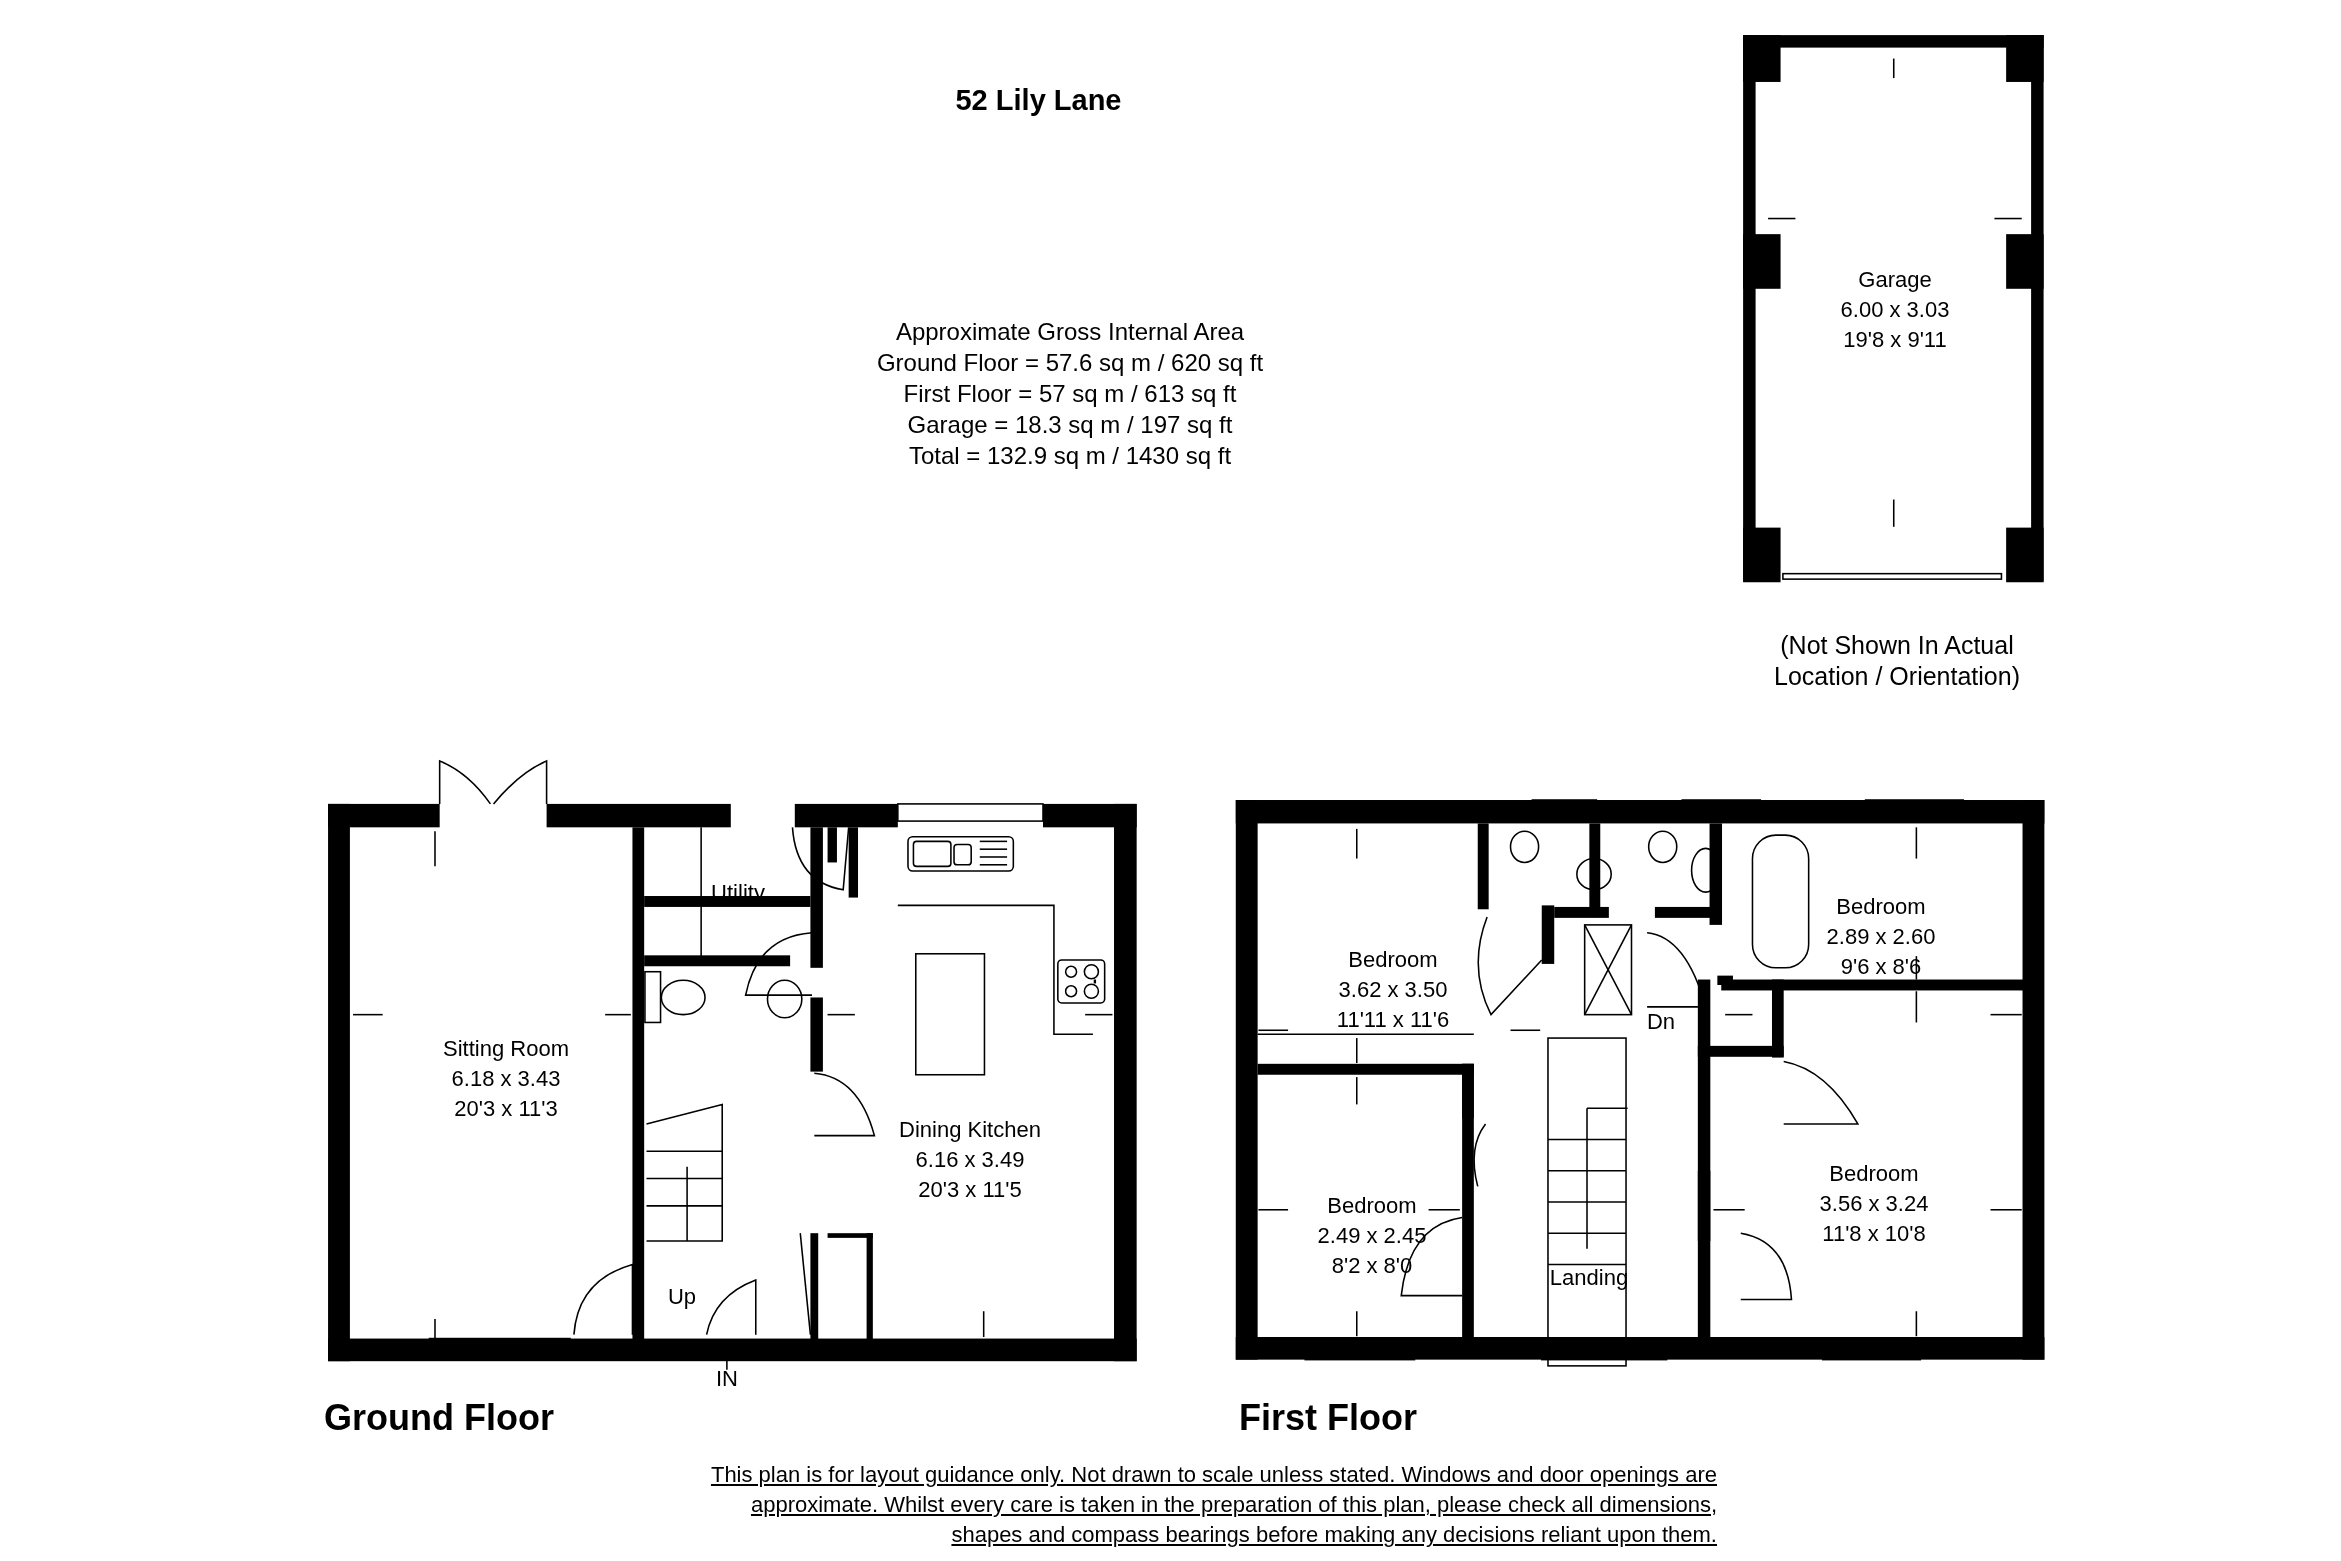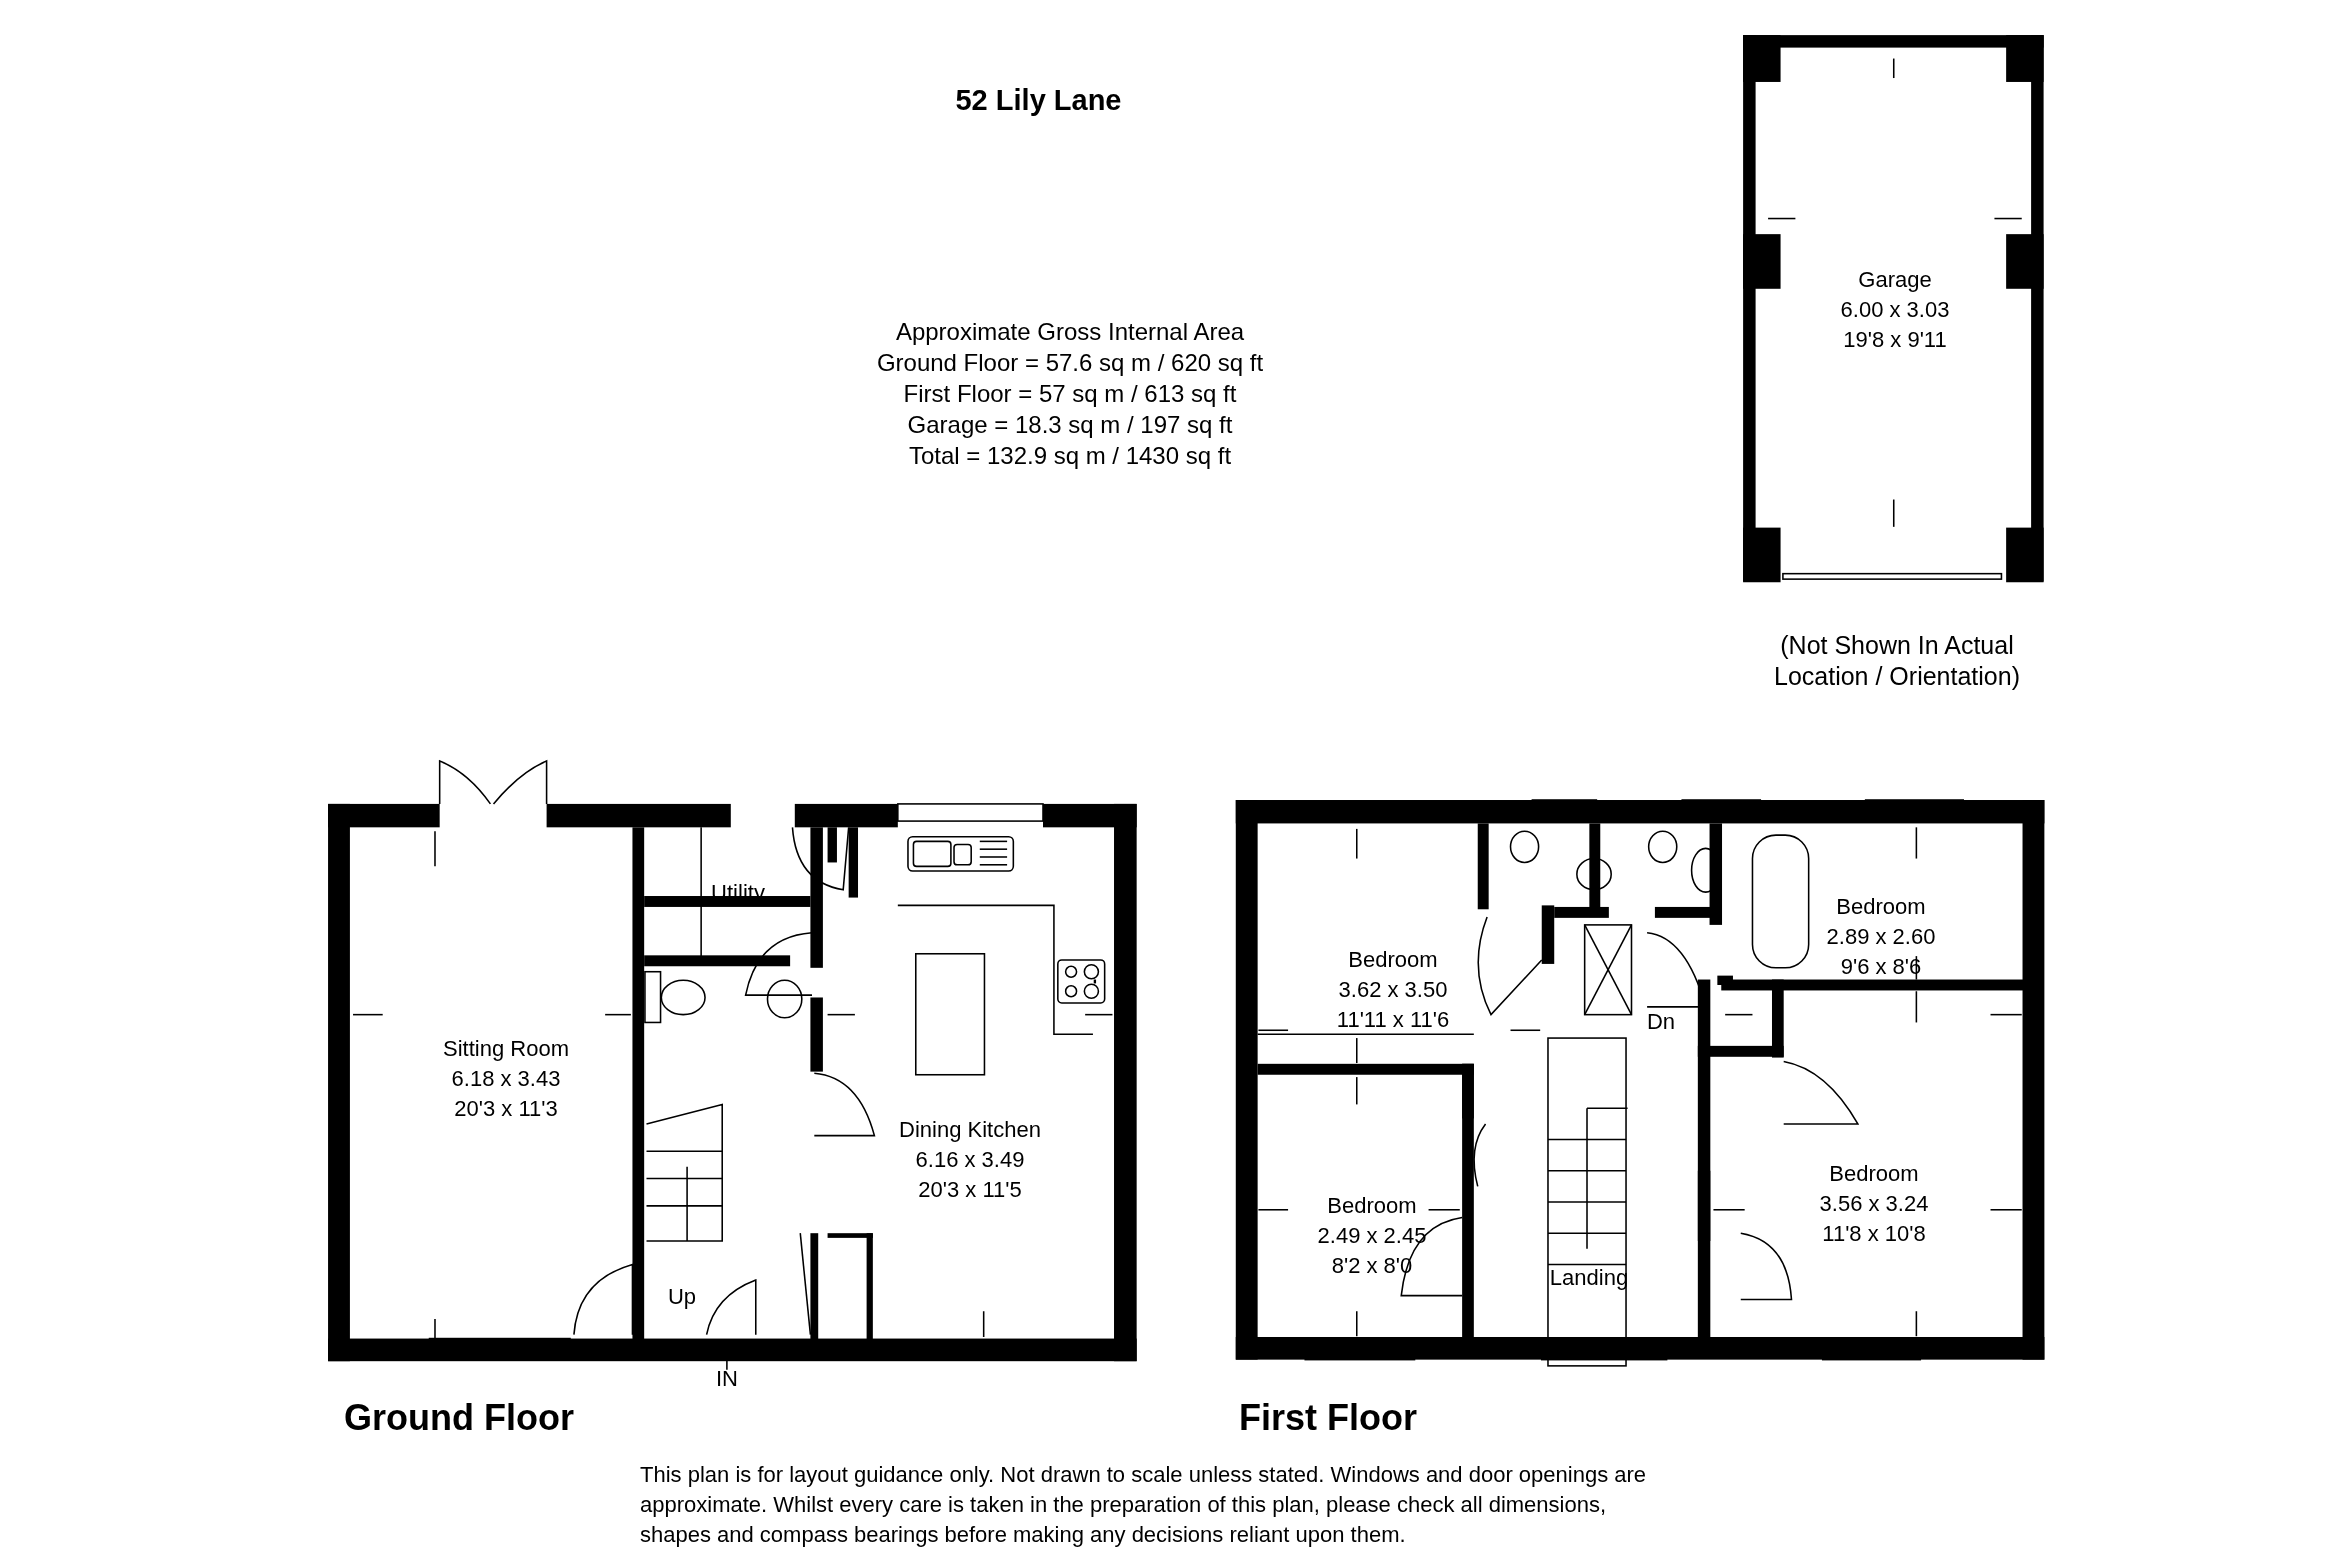--- a/index.html
+++ b/index.html
@@ -2,21 +2,21 @@
 <html style="font-size:12.5px"><head>
 <meta charset="utf-8">
 <style>
   html,body{margin:0;padding:0;background:#ffffff;}
   body{width:2342px;height:1561px;position:relative;overflow:hidden;font-family:"Liberation Sans",sans-serif;color:#000;}
   .abs{position:absolute;}
   .title{left:0;width:2077px;top:84px;text-align:center;font-weight:bold;font-size:29px;}
   .area{left:859px;top:316px;width:422px;text-align:center;font-size:24px;line-height:31px;}
   .note{left:1702px;top:630px;width:390px;text-align:center;font-size:25px;line-height:31px;}
   .floor-label{font-weight:bold;font-size:36px;}
-  .disclaimer{left:640px;top:1460px;width:1077px;text-align:left;font-size:22px;line-height:30px;}
+  .disclaimer{left:640px;top:1460px;width:1077px;text-align:right;font-size:22px;line-height:30px;text-decoration:underline;}
   svg{position:absolute;left:0;top:0;}
   .room-label{position:absolute;text-align:center;font-size:22px;line-height:30px;white-space:nowrap;transform:translateX(-50%);}
   .small-label{position:absolute;font-size:22px;transform:translateX(-50%);white-space:nowrap;}
 </style>
 </head>
 <body>
 
 <div class="abs title">52 Lily Lane</div>
 
 <div class="abs area">
@@ -222,21 +222,21 @@
   <div>20'3 x 11'3</div>
 </div>
 <div class="room-label" style="left:970px;top:1115px;">
   <div>Dining Kitchen</div>
   <div>6.16 x 3.49</div>
   <div>20'3 x 11'5</div>
 </div>
 <div class="small-label" style="left:738px;top:880px;">Utility</div>
 <div class="small-label" style="left:682px;top:1240px;margin-top:44px;">Up</div>
 <div class="small-label" style="left:727px;top:1366px;">IN</div>
-<div class="abs floor-label" style="left:344px;top:1397px;">Ground Floor</div>
+<div class="abs floor-label" style="left:324px;top:1397px;">Ground Floor</div>
 
 <div class="room-label" style="left:1393px;top:945px;">
   <div>Bedroom</div>
   <div>3.62 x 3.50</div>
   <div>11'11 x 11'6</div>
 </div>
 <div class="room-label" style="left:1881px;top:892px;">
   <div>Bedroom</div>
   <div>2.89 x 2.60</div>
   <div>9'6 x 8'6</div>

